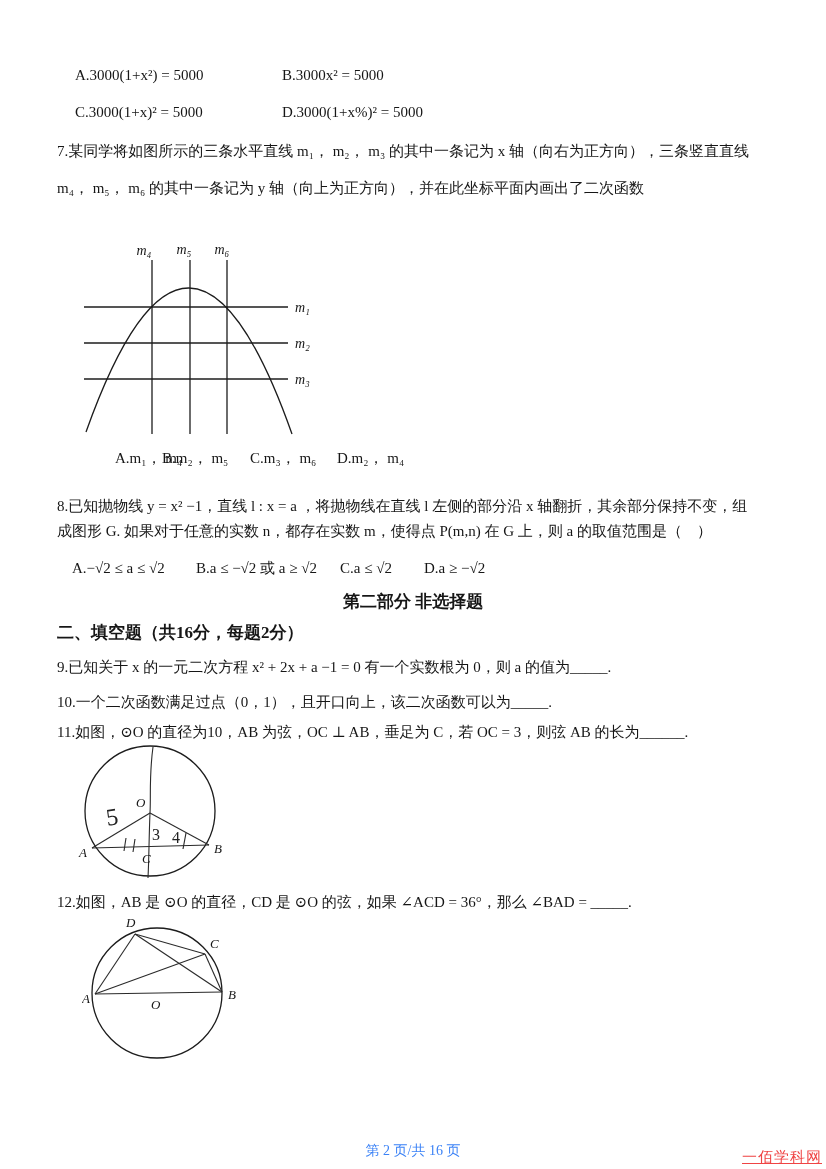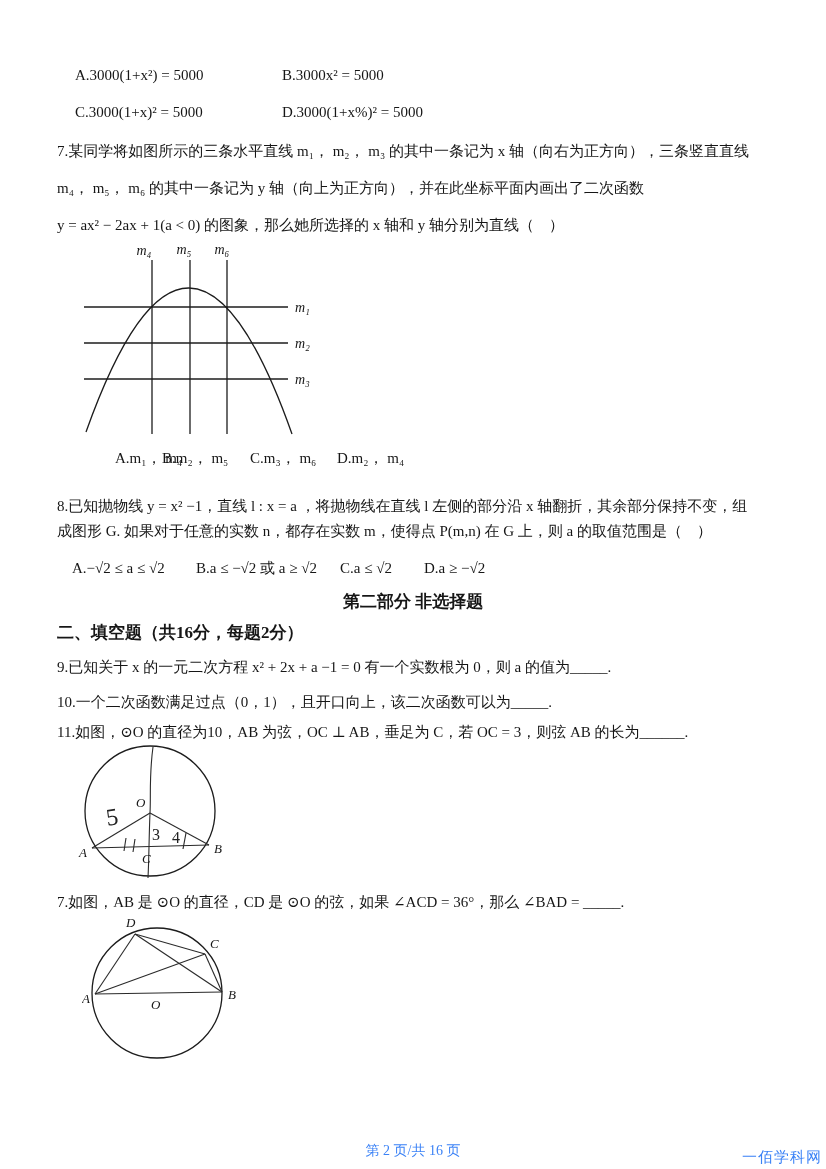--- a/index.html
+++ b/index.html
@@ -28,21 +28,20 @@
 
 <div class="page">
 
   <div class="abs t" style="top:64px;left:75px;">A.3000(1+x²) = 5000</div>
   <div class="abs t" style="top:64px;left:282px;">B.3000x² = 5000</div>
   <div class="abs t" style="top:101px;left:75px;">C.3000(1+x)² = 5000</div>
   <div class="abs t" style="top:101px;left:282px;">D.3000(1+x%)² = 5000</div>
 
   <div class="abs t" style="top:140px;left:57px;">7.某同学将如图所示的三条水平直线 m₁， m₂， m₃ 的其中一条记为 x 轴（向右为正方向），三条竖直直线</div>
   <div class="abs t" style="top:177px;left:57px;">m₄， m₅， m₆ 的其中一条记为 y 轴（向上为正方向），并在此坐标平面内画出了二次函数</div>
-  <div class="abs t" style="top:214px;left:57px;">y = ax² − 2ax + 1(a &lt; 0) 的图象，那么她所选择的 x 轴和 y 轴分别为直线（　）</div>
 
   <svg class="abs" style="top:242px;left:76px;" width="250" height="200" viewBox="0 0 250 200">
     <line class="stroke" x1="76" y1="18" x2="76" y2="192"></line>
     <line class="stroke" x1="114" y1="18" x2="114" y2="192"></line>
     <line class="stroke" x1="151" y1="18" x2="151" y2="192"></line>
     <line class="stroke" x1="8" y1="65" x2="212" y2="65"></line>
     <line class="stroke" x1="8" y1="101" x2="212" y2="101"></line>
     <line class="stroke" x1="8" y1="137" x2="212" y2="137"></line>
     <path class="stroke" d="M10,190 Q113,-99 216,192"></path>
     <text class="lbl" x="68" y="13" text-anchor="middle">m₄</text>
@@ -83,34 +82,34 @@
     <line class="stroke-thin" x1="108" y1="92" x2="105" y2="108"></line>
     <text class="lbl-s" x="58" y="66">O</text>
     <text class="lbl-s" x="1" y="116">A</text>
     <text class="lbl-s" x="136" y="112">B</text>
     <text class="lbl-s" x="64" y="122">C</text>
     <text class="hand" style="font-size:24px;" x="28" y="84" transform="rotate(-8 34 76)">5</text>
     <text class="hand" x="74" y="99">3</text>
     <text class="hand" x="94" y="102">4</text>
   </svg>
 
-  <div class="abs t" style="top:891px;left:57px;">7.如图，AB 是 ⊙O 的直径，CD 是 ⊙O 的弦，如果 ∠ACD = 36°，那么 ∠BAD = _____.</div>
+  <div class="abs t" style="top:891px;left:57px;">12.如图，AB 是 ⊙O 的直径，CD 是 ⊙O 的弦，如果 ∠ACD = 36°，那么 ∠BAD = _____.</div>
 
   <svg class="abs" style="top:915px;left:82px;" width="162" height="152" viewBox="0 0 162 152">
     <circle class="stroke" cx="75" cy="78" r="65"></circle>
     <line class="stroke-thin" x1="13" y1="79" x2="140" y2="77"></line>
     <line class="stroke-thin" x1="13" y1="79" x2="53" y2="19"></line>
     <line class="stroke-thin" x1="13" y1="79" x2="123" y2="39"></line>
     <line class="stroke-thin" x1="53" y1="19" x2="123" y2="39"></line>
     <line class="stroke-thin" x1="53" y1="19" x2="140" y2="77"></line>
     <line class="stroke-thin" x1="123" y1="39" x2="140" y2="77"></line>
     <text class="lbl-s" x="44" y="12">D</text>
     <text class="lbl-s" x="128" y="33">C</text>
     <text class="lbl-s" x="0" y="88">A</text>
     <text class="lbl-s" x="146" y="84">B</text>
     <text class="lbl-s" x="69" y="94">O</text>
   </svg>
 
   <div class="abs t footer center" style="top:1140px;">第 2 页/共 16 页</div>
 
-  <div class="abs t watermark" style="top:1146px;left:742px;color:#3b82f6;">一佰学科网</div>
+  <div class="abs t watermark" style="top:1146px;left:742px;color:#ef4444;text-decoration:underline;">一佰学科网</div>
 
 </div>
 
 </body></html>

